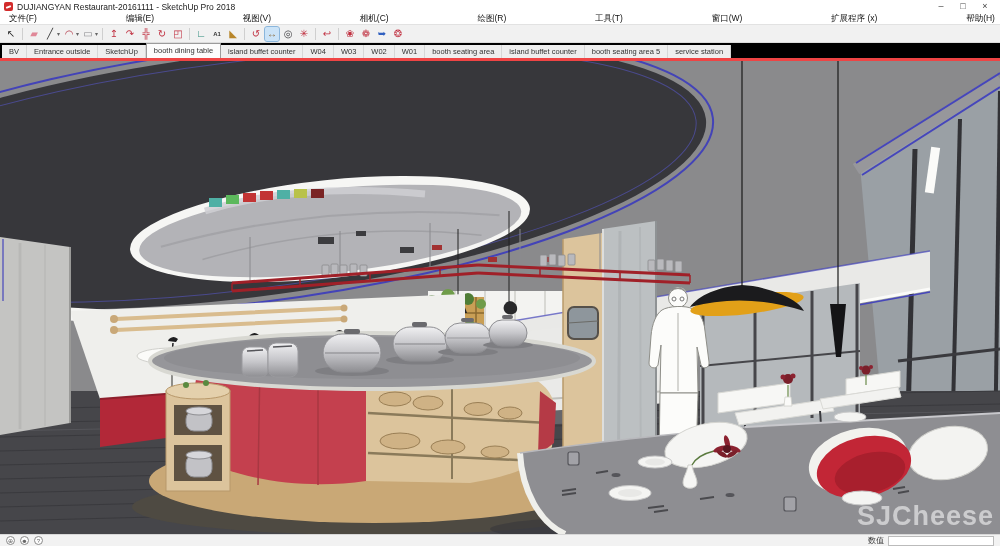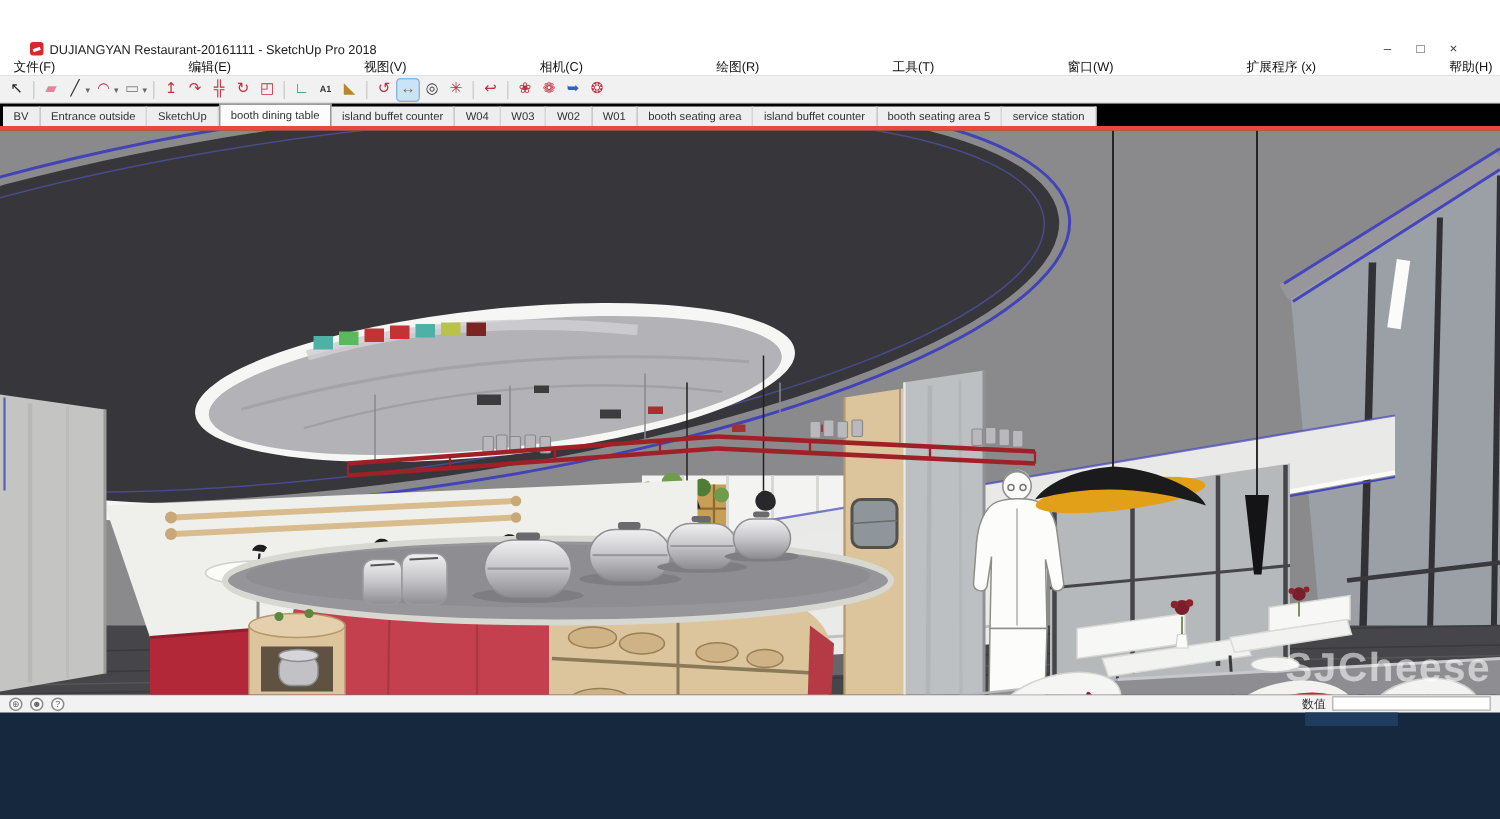--- a/index.html
+++ b/index.html
@@ -1,47 +1,47 @@
 <!DOCTYPE html>
 <html><head>
 <meta charset="utf-8">
 <style>
   html,body{margin:0;padding:0;background:#555;}
   .app{width:1000px;height:546px;background:#fff;font-family:"Liberation Sans",sans-serif;
        display:flex;flex-direction:column;overflow:hidden;position:relative;}
   
-  .titlebar{height:13px;background:#fff;display:flex;align-items:center;gap:4px;padding:0 20px;flex:0 0 auto;margin-top:26px;}
+  .titlebar{height:13px;background:#fff;display:flex;align-items:center;gap:4px;padding:0 4px;flex:0 0 auto;}
   .logo{width:9px;height:9px;background:#d22b2b;border-radius:2px;position:relative;flex:0 0 auto;}
   .logo:after{content:"";position:absolute;left:2px;top:4px;width:5px;height:2px;background:#fff;transform:rotate(-20deg);}
   .title-text{font-size:8.5px;color:#222;white-space:nowrap;}
   .win-controls{margin-left:auto;display:flex;}
   .win-btn{width:22px;text-align:center;font-size:9px;color:#444;line-height:13px;cursor:default;}
   
   .menubar{height:11px;background:#fff;display:flex;align-items:center;padding-left:4px;border-bottom:1px solid #e2e2e2;flex:0 0 auto;justify-content:space-between;}
   .menu-item{font-size:8.5px;color:#111;padding:0 5px;line-height:11px;white-space:nowrap;}
   
   .toolbar{height:17px;background:#f1f1f1;display:flex;align-items:center;padding-left:3px;border-bottom:1px solid #dcdcdc;flex:0 0 auto;}
   .tool{width:14px;height:14px;display:flex;align-items:center;justify-content:center;font-size:10px;line-height:14px;border-radius:2px;margin:0 1px;flex:0 0 auto;}
   .tool.small{font-size:6px;font-weight:bold;}
   .tool.active{background:#cbe3f7;outline:1px solid #8ab6dc;}
   .tool-dd{font-size:6px;color:#666;margin:0 1px 0 -1px;flex:0 0 auto;}
   .tool-sep{width:1px;height:12px;background:#cfcfcf;margin:0 3px;flex:0 0 auto;}
   
   .tabstrip{height:15px;background:#000000;display:flex;align-items:flex-end;padding-left:2px;border-bottom:3px solid #ef4444;flex:0 0 auto;}
   .scene-tab{font-size:7.5px;color:#333;padding:0 7px;height:13px;line-height:13px;border-right:1px solid #d6d6d6;white-space:nowrap;background:#eeeeee;}
   .scene-tab.active{background:#fcfcfc;border:1px solid #9b9b9b;border-bottom:none;height:14px;line-height:14px;}
   
-  .viewport{position:relative;flex:0 0 auto;height:376px;background:#c2410c;overflow:hidden;}
+  .viewport{position:relative;flex:0 0 auto;height:473px;background:#701a75;overflow:hidden;}
   .viewport svg{position:absolute;left:0;top:0;}
   .watermark{position:absolute;right:6px;bottom:2px;font-size:27px;font-weight:bold;color:rgba(255,255,255,0.55);
              letter-spacing:1px;font-family:"Liberation Sans",sans-serif;}
   
   .statusbar{height:11px;background:#f2f2f2;border-top:1px solid #d8d8d8;display:flex;align-items:center;padding:0 6px;flex:0 0 auto;}
   .status-icon{width:9px;height:9px;border:1px solid #8a8a8a;border-radius:50%;font-size:6px;line-height:9px;text-align:center;color:#666;margin-right:5px;box-sizing:border-box;background:#fdfdfd;}
-  .status-right{margin-left:auto;display:flex;align-items:flex-start;gap:4px;}
+  .status-right{margin-left:auto;display:flex;align-items:flex-end;gap:4px;}
   .measure-label{font-size:8px;color:#333;}
   .measure-input{width:100px;height:8px;border:1px solid #bbb;background:#fff;font-size:7px;padding:0 2px;}
   
   .taskbar{height:9px;background:#15283e;flex:1 1 auto;position:relative;}
   .taskbar-accent{position:absolute;left:870px;top:0;width:62px;height:9px;background:#1d3c5e;}
   .led{stroke:#4646bb;}
 </style>
 </head>
 <body>
 

